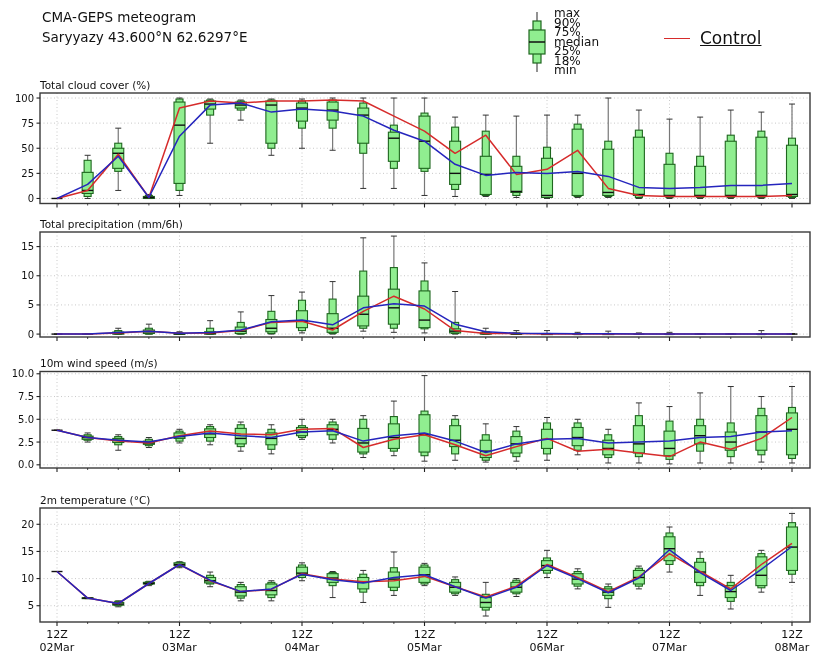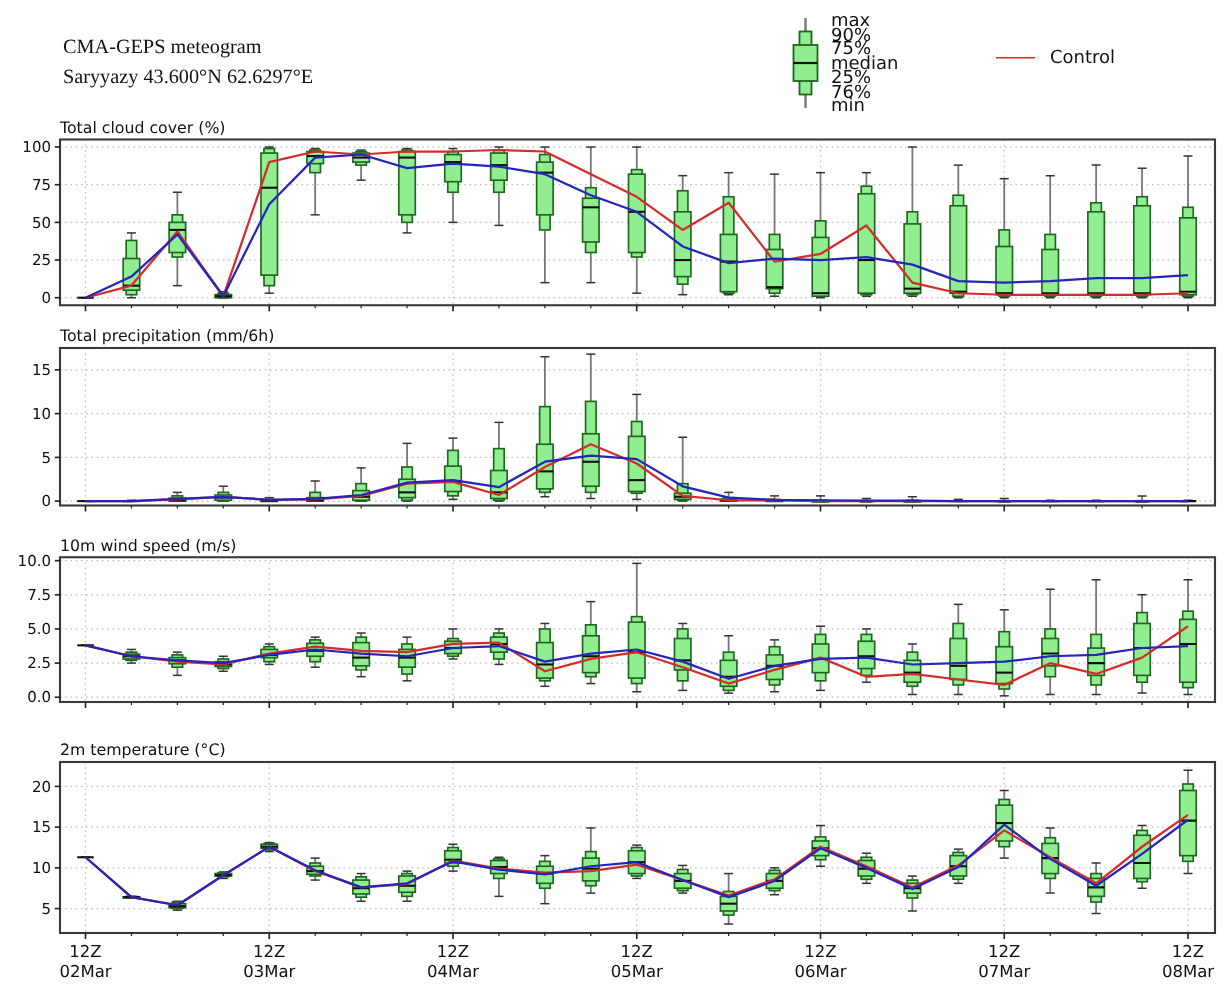--- a/index.html
+++ b/index.html
@@ -1,22 +1,22 @@
 <!DOCTYPE html>
 <html><head>
 <meta charset="utf-8">
 <style>
   html,body{margin:0;padding:0;background:#ffffff;}
   body{width:819px;height:664px;position:relative;font-family:"DejaVu Sans","Liberation Sans",sans-serif;color:#111;overflow:hidden;}
-  #header{position:absolute;left:42px;top:21px;line-height:20px;font-size:13.5px;font-family:Liberation Serif, serif;}
+  #header{position:absolute;left:42px;top:7px;line-height:20px;font-size:13.5px;}
   #header div{white-space:nowrap;}
   #legend-box{position:absolute;left:524px;top:8px;display:flex;}
   #legend-box .glyph{width:30px;height:68px;}
   #legend-box .labels{font-size:12px;line-height:9.5px;margin-left:0;margin-top:1px;}
-  #legend-lines{position:absolute;left:664px;top:26px;font-size:12px;}
+  #legend-lines{position:absolute;left:664px;top:26px;font-size:17px;text-decoration:underline;}
   .leg-entry{display:flex;align-items:center;height:24px;}
   .leg-swatch{width:26px;height:0;border-top:1.6px solid;margin-right:10px;}
   #chart{position:absolute;left:0;top:0;}
 </style>
 </head>
 <body>
 
 <svg id="chart" width="819" height="664">
     <g>
       <g>
@@ -1064,21 +1064,21 @@
     <rect x="9" y="13" width="8" height="42" fill="#90ee90" stroke="#1e661e" stroke-width="1.2"></rect>
     <rect x="5" y="22" width="16" height="24" fill="#90ee90" stroke="#1e661e" stroke-width="1.2"></rect>
     <line x1="5" y1="34" x2="21" y2="34" stroke="#101010" stroke-width="1.5"></line>
   </svg>
   <div class="labels">
     <div>max</div>
     <div>90%</div>
     <div>75%</div>
     <div>median</div>
     <div>25%</div>
-    <div>76%</div>
+    <div>18%</div>
     <div>min</div>
   </div>
 </div>
 
 <div id="legend-lines">
   <div class="leg-entry">
     <span class="leg-swatch" id="swatch-control" style="border-top-color: rgb(214, 43, 43);"></span>
     <span>Control</span>
   </div>
 </div>

